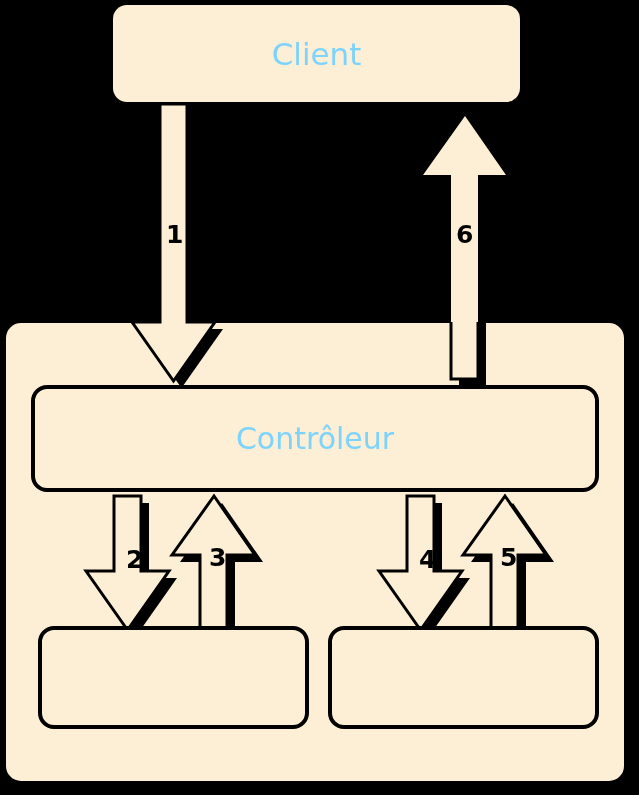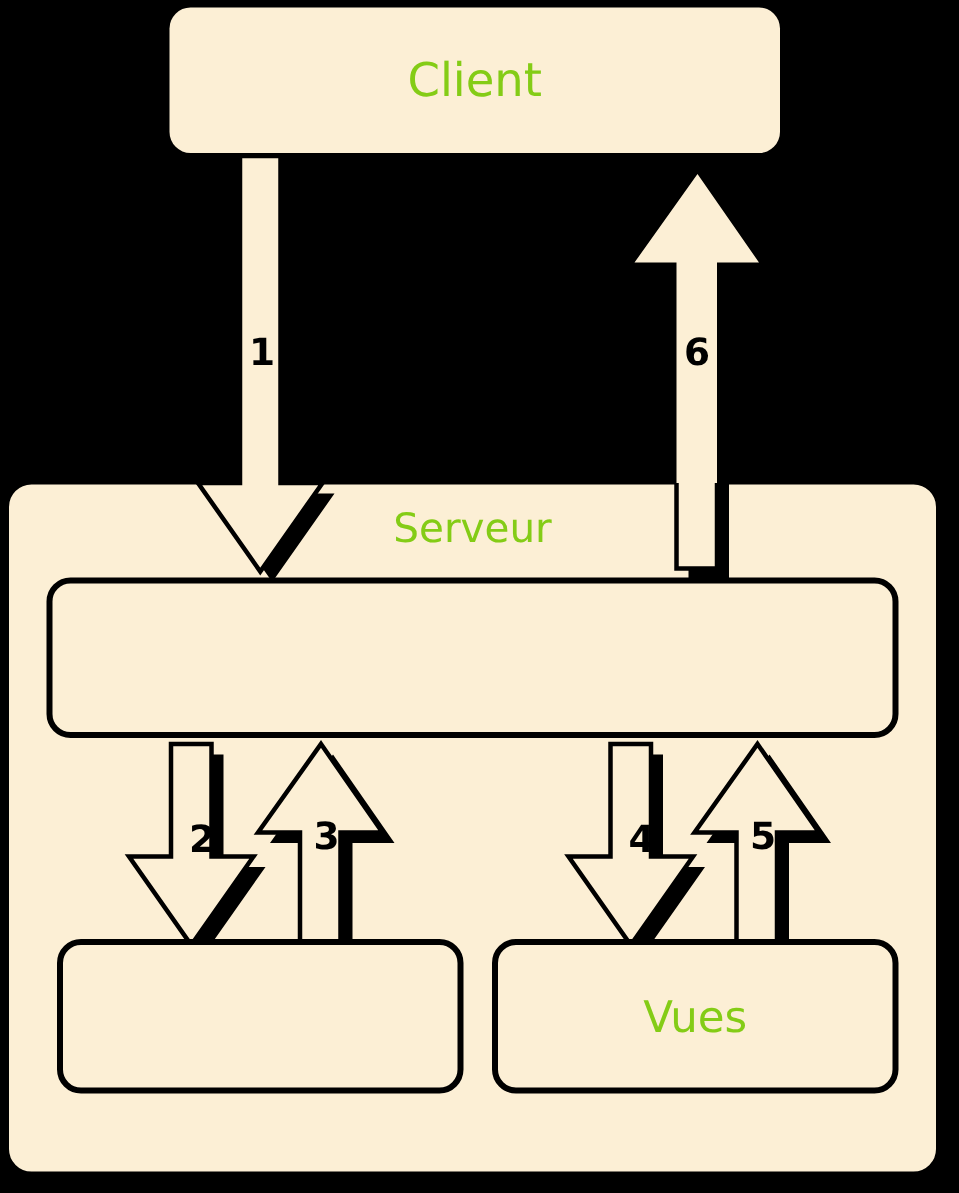--- a/index.html
+++ b/index.html
@@ -21,21 +21,21 @@
     height: 795px;
   }
   #stage svg {
     display: block;
   }
   .box-label {
     position: absolute;
     display: flex;
     align-items: center;
     justify-content: center;
-    color: #84cc16;
+    color: #7dd3fc;
     font-family: "DejaVu Sans", sans-serif;
     font-weight: 400;
     white-space: nowrap;
     pointer-events: none;
   }
   .arrow-num {
     position: absolute;
     color: #000000;
     font-family: "DejaVu Sans", sans-serif;
     font-weight: bold;
@@ -168,25 +168,24 @@
              L 463 555 Z"></path>
 
     <rect x="40" y="628" width="267" height="99" rx="14" ry="14" fill="#FCEFD5" stroke="#000000" stroke-width="4"></rect>
     <rect x="330" y="628" width="267" height="99" rx="14" ry="14" fill="#FCEFD5" stroke="#000000" stroke-width="4"></rect>
 
     <rect x="113" y="5" width="407" height="97" rx="14" ry="14" fill="#FCEFD5" stroke="none"></rect>
   </svg>
 
   <div class="box-label" id="label-client">Client</div>
 
-  <div class="box-label" id="label-serveur">Serveur</div>
+
+  <div class="box-label" id="label-controleur">Contrôleur</div>
 
 
-
-  <div class="box-label" id="label-vues">Vues</div>
 
   <div class="arrow-num" id="num-1">1</div>
   <div class="arrow-num" id="num-2">2</div>
   <div class="arrow-num" id="num-3">3</div>
   <div class="arrow-num" id="num-4">4</div>
   <div class="arrow-num" id="num-5">5</div>
   <div class="arrow-num" id="num-6">6</div>
 </div>
 
 </body></html>

